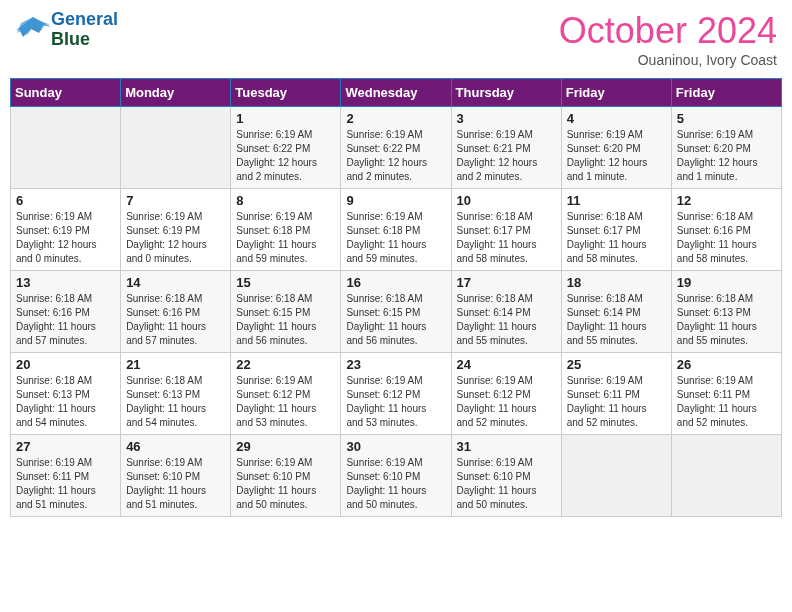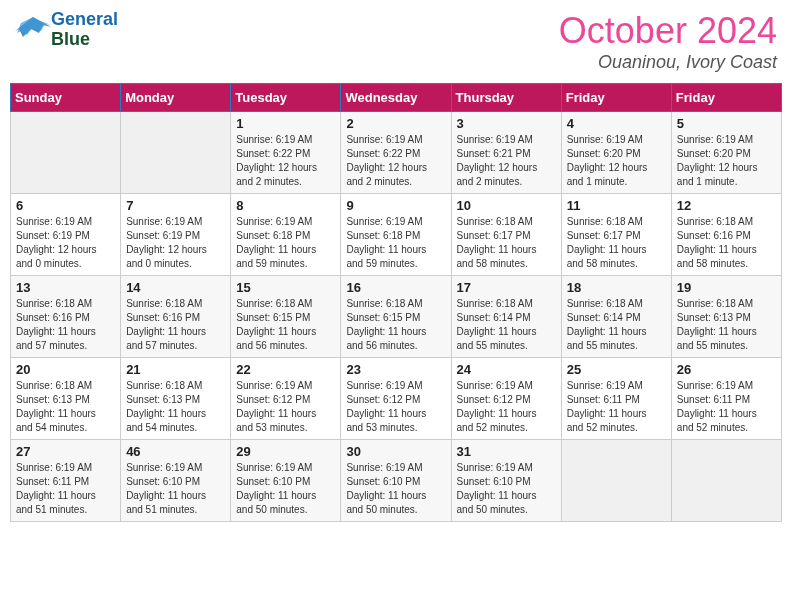--- a/index.html
+++ b/index.html
@@ -36,31 +36,30 @@
     }
     .title-block {
       text-align: right;
     }
     .month-title {
       font-size: 36px;
       font-weight: normal;
       color: #ec4899;
     }
     .subtitle {
-      font-size: 18px;
+      font-size: 14px;
       color: #555;
-      font-style: italic;
     }
     .calendar {
       width: 100%;
       border-collapse: collapse;
       font-size: 11px;
     }
     .calendar thead th {
-      background: #be185d;
+      background: #701a75;
       color: #fff;
       padding: 6px 4px;
       text-align: left;
       font-size: 13px;
       font-weight: bold;
       border: 1px solid #2a7abf;
     }
     .calendar tbody td {
       border: 1px solid #ccc;
       padding: 4px 5px;

